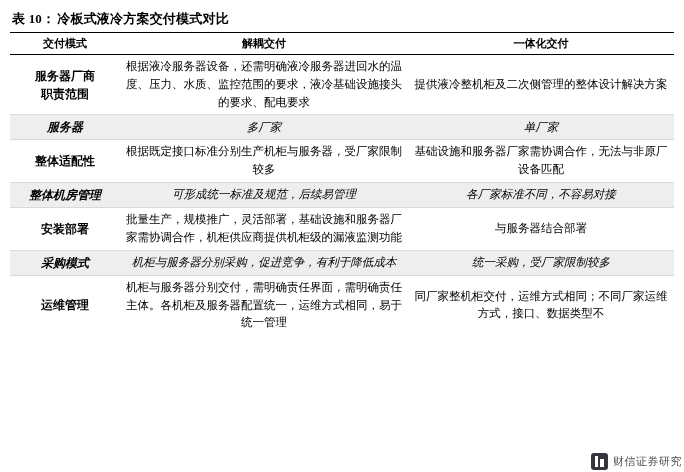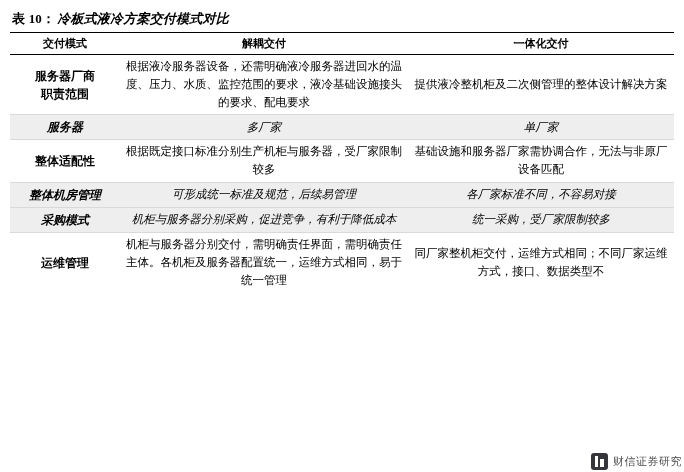--- a/index.html
+++ b/index.html
@@ -28,21 +28,20 @@
     color: #000000;
     padding: 2px 0 4px 2px;
     letter-spacing: 0.2px;
   }
   .title-bar .tnum {
     margin-right: 2px;
     white-space: nowrap;
   }
   .title-bar .ttext {
     white-space: nowrap;
-    font-style: italic;
   }
   table.cmp {
     border-collapse: collapse;
     width: 664px;
     table-layout: fixed;
     font-size: 11.5px;
   }
   table.cmp th, table.cmp td {
     vertical-align: middle;
     padding: 3px 4px;
@@ -177,20 +176,25 @@
       <tr class="row-sep">
         <td class="label">整体适配性</td>
         <td class="body-text">根据既定接口标准分别生产机柜与服务器，受厂家限制较多</td>
         <td class="body-text">基础设施和服务器厂家需协调合作，无法与非原厂设备匹配</td>
       </tr>
       <tr class="shaded row-sep">
         <td class="label">整体机房管理</td>
         <td class="body-text">可形成统一标准及规范，后续易管理</td>
         <td class="body-text">各厂家标准不同，不容易对接</td>
       </tr>
+      <tr class="row-sep">
+        <td class="label">安装部署</td>
+        <td class="body-text">批量生产，规模推广，灵活部署，基础设施和服务器厂家需协调合作，机柜供应商提供机柜级的漏液监测功能</td>
+        <td class="body-text">与服务器结合部署</td>
+      </tr>
       <tr class="shaded row-sep">
         <td class="label">采购模式</td>
         <td class="body-text">机柜与服务器分别采购，促进竞争，有利于降低成本</td>
         <td class="body-text">统一采购，受厂家限制较多</td>
       </tr>
       <tr>
         <td class="label">运维管理</td>
         <td class="body-text">机柜与服务器分别交付，需明确责任界面，需明确责任主体。各机柜及服务器配置统一，运维方式相同，易于统一管理</td>
         <td class="body-text">同厂家整机柜交付，运维方式相同；不同厂家运维方式，接口、数据类型不</td>
       </tr>

